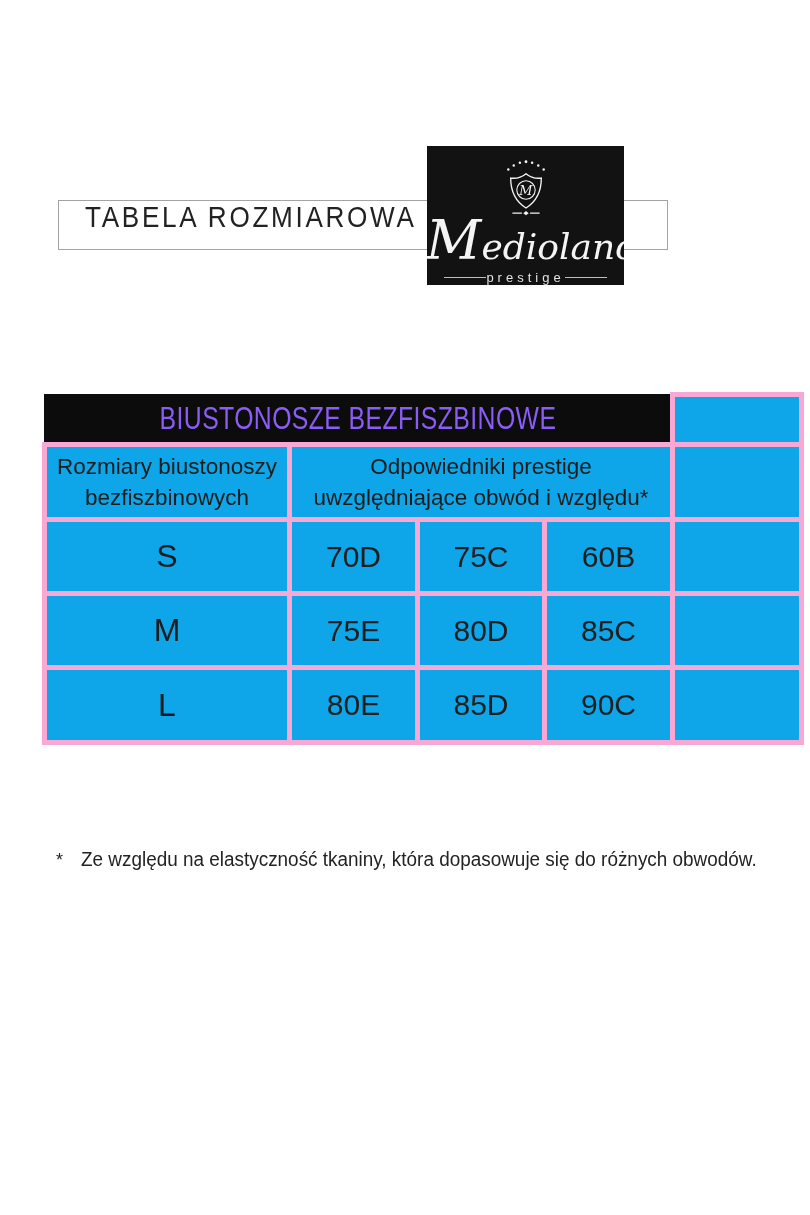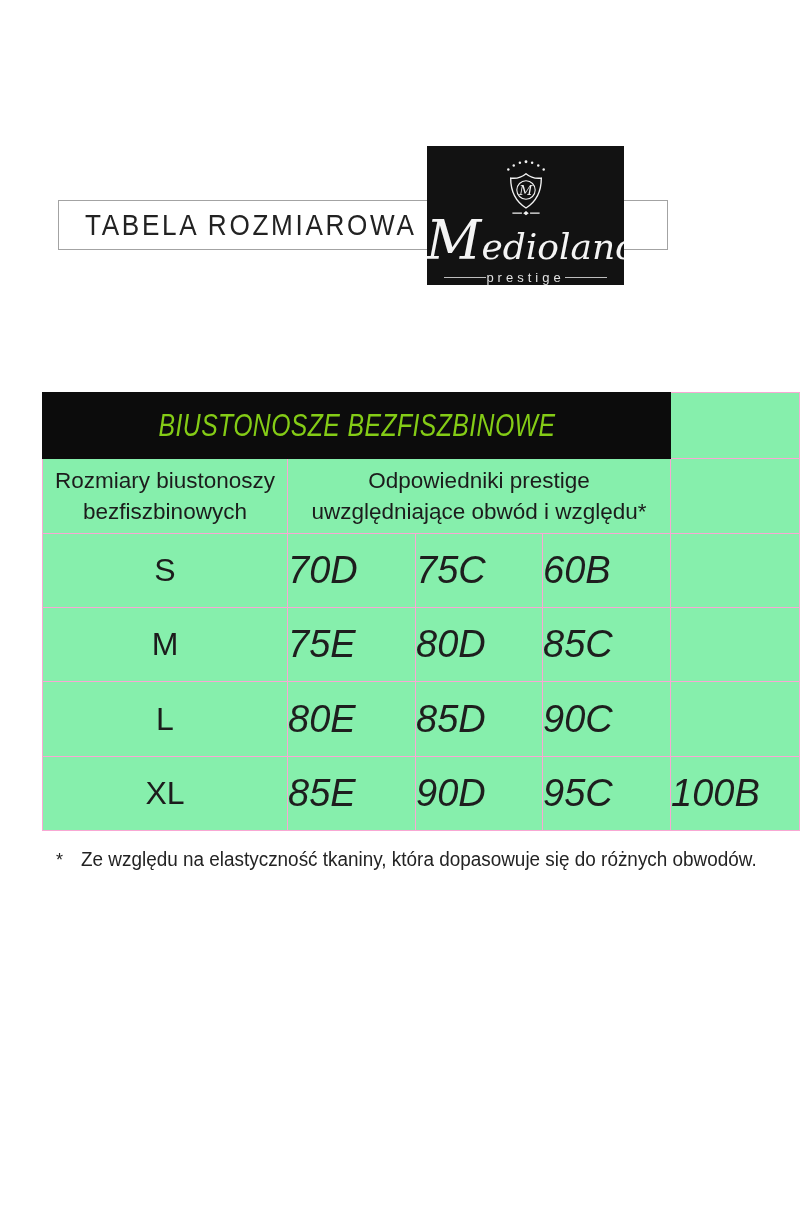--- a/index.html
+++ b/index.html
@@ -17,21 +17,20 @@
   }
 
   
   .title-strip {
     position: absolute;
     left: 58px; top: 200px;
     width: 610px; height: 50px;
     border: 1px solid #a3a3a3;
     background: #ffffff;
     display: flex;
-    align-items: center;
     padding-left: 26px;
   }
   .title-text {
     font-size: 29px;
     letter-spacing: 3px;
     color: #222222;
     white-space: nowrap;
     transform: scaleX(0.9);
     transform-origin: left center;
   }
@@ -89,31 +88,30 @@
   
   .table-wrap {
     position: absolute;
     left: 42px; top: 392px;
   }
   table.size-table {
     border-collapse: collapse;
     table-layout: fixed;
     width: 757px;
   }
-  table.size-table td { border: 1px solid #f9a8d4; background: #86efac; }
+  table.size-table td { border: 5px solid #f9a8d4; background: #0ea5e9; }
   td.ghost { border: none; background: transparent; }
   th.band {
-    height: 66px;
+    height: 50px;
     background: #0c0c0c;
     border: 1px solid #0c0c0c;
-    color: #84cc16;
+    color: #8b5cf6;
     font-weight: normal;
     text-align: center;
     vertical-align: middle;
-    font-style: italic;
   }
   th.band .band-inner {
     display: inline-block;
     font-size: 31px;
     letter-spacing: 0.5px;
     white-space: nowrap;
     transform: scaleX(0.8);
     transform-origin: center;
   }
   td.hcell {
@@ -125,24 +123,24 @@
     color: #1c1c1c;
   }
   td.size-cell {
     height: 74px;
     text-align: center;
     vertical-align: middle;
     font-size: 32px;
     color: #1c1c1c;
   }
   td.val-cell {
-    vertical-align: middle;
-    font-size: 38px;
+    text-align: center;
+    vertical-align: middle;
+    font-size: 30px;
     color: #1e1e1e;
-    font-style: italic;
   }
 
   
   .footnote {
     position: absolute;
     left: 56px; top: 848px;
     width: 744px;
     display: flex;
     gap: 18px;
     align-items: flex-start;
@@ -236,27 +234,20 @@
         <td class="val-cell">85C</td>
         <td class="ghost"></td>
       </tr>
       <tr>
         <td class="size-cell" style="height:75px">L</td>
         <td class="val-cell">80E</td>
         <td class="val-cell">85D</td>
         <td class="val-cell">90C</td>
         <td class="ghost"></td>
       </tr>
-      <tr>
-        <td class="size-cell">XL</td>
-        <td class="val-cell">85E</td>
-        <td class="val-cell">90D</td>
-        <td class="val-cell">95C</td>
-        <td class="val-cell">100B</td>
-      </tr>
     </tbody>
       </table>
   </div>
 
   <div class="footnote">
     <span class="fn-marker">*</span>
     <span class="fn-text">Ze względu na elastyczność tkaniny, która dopasowuje się do różnych obwodów.</span>
   </div>
 
 </div>

